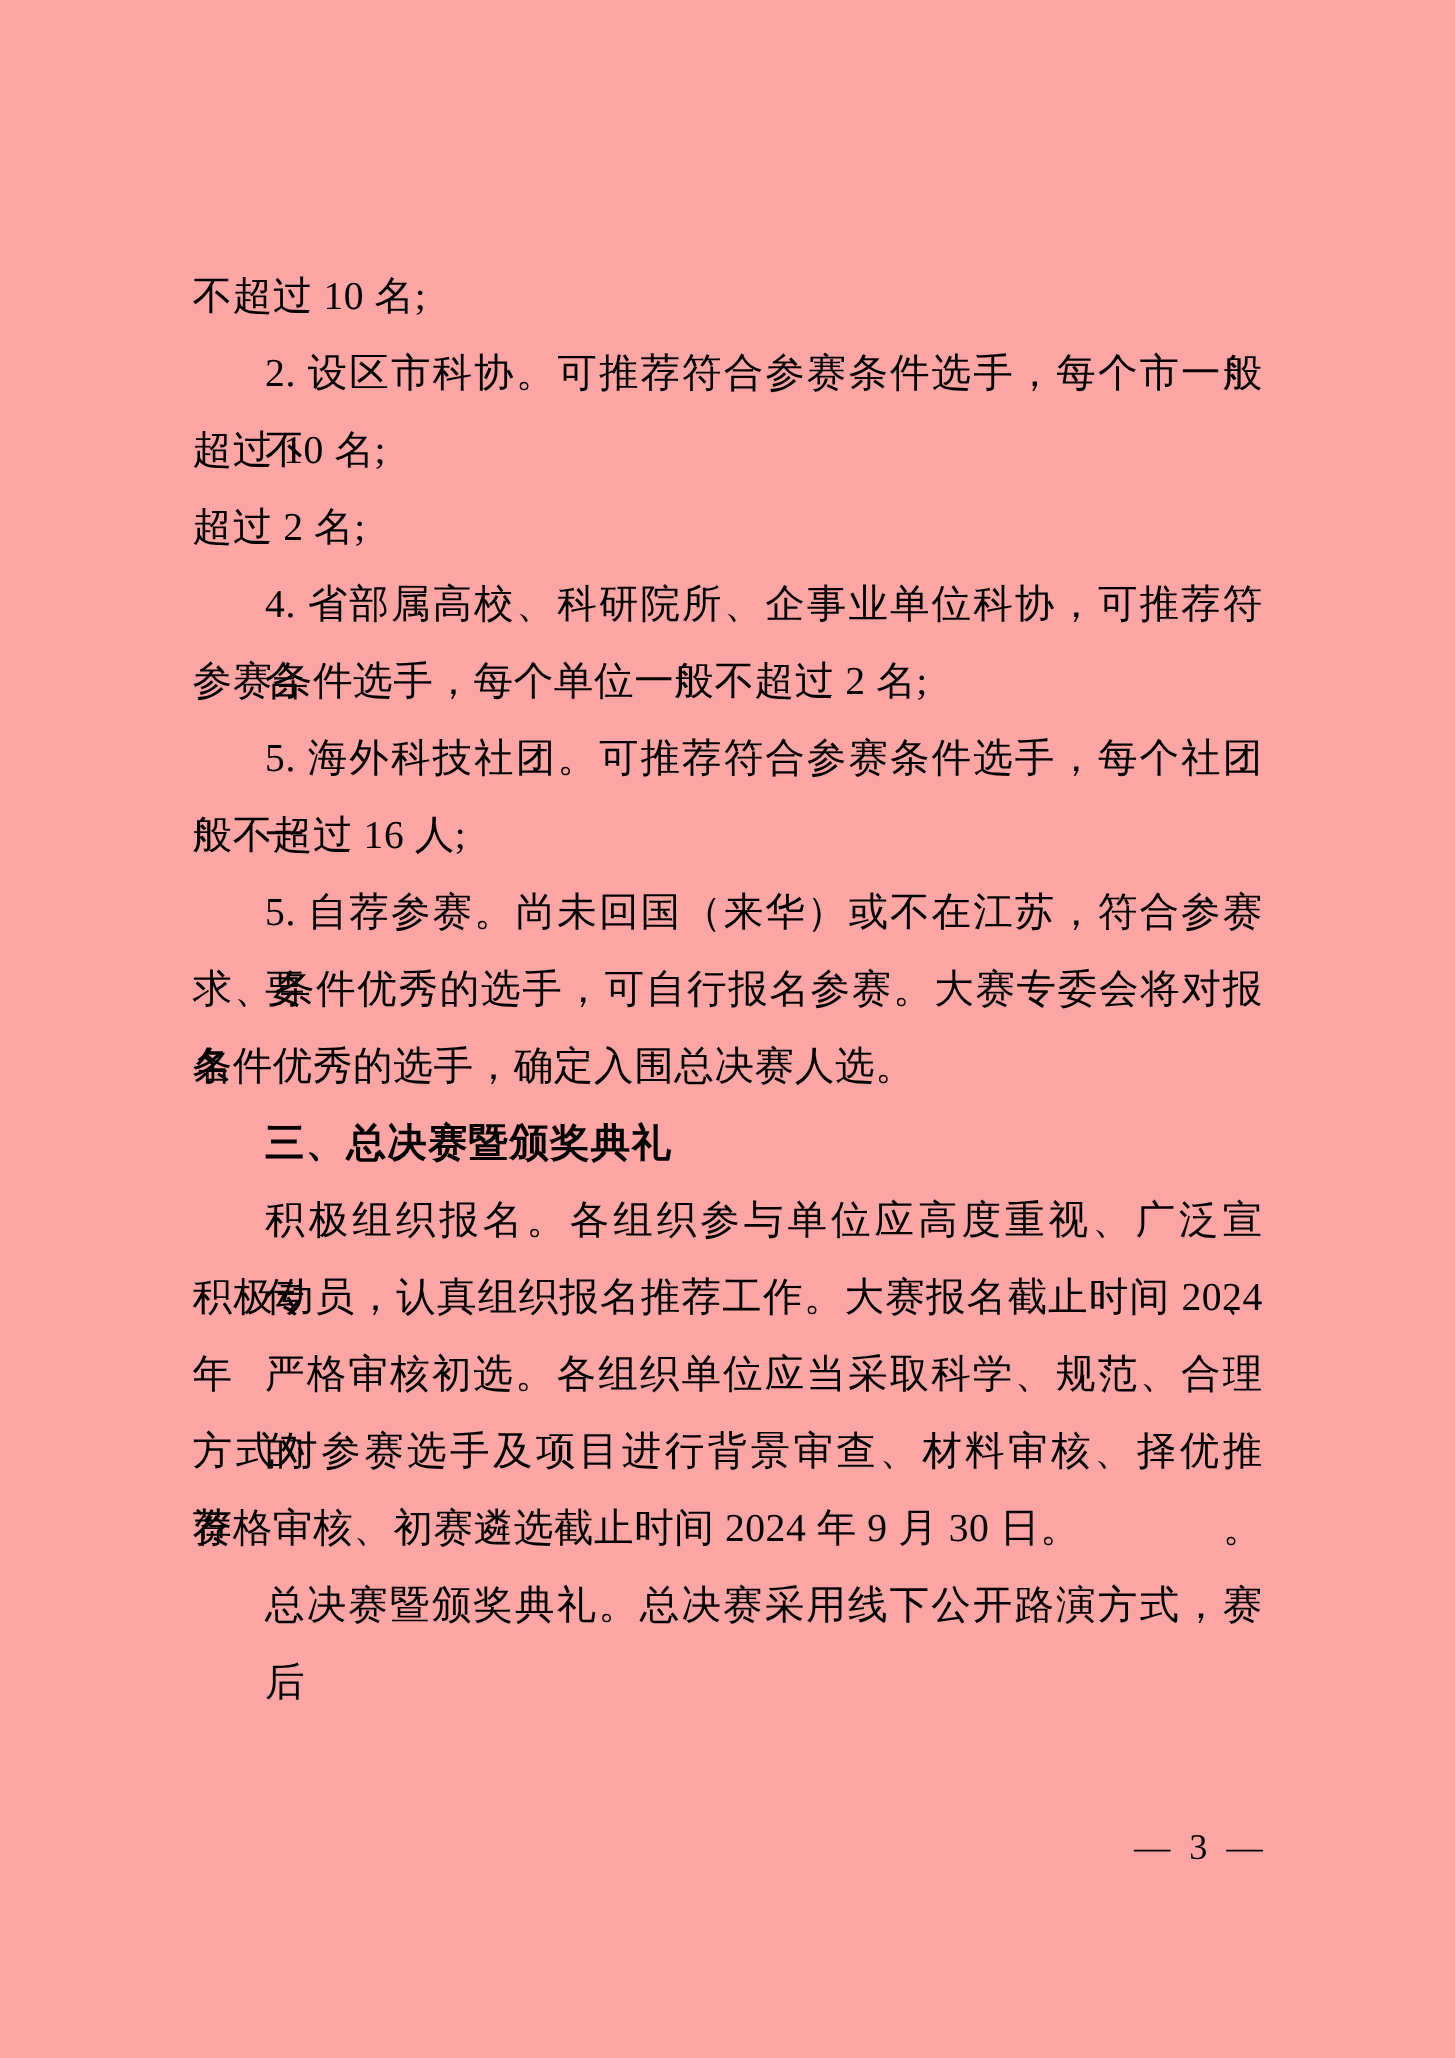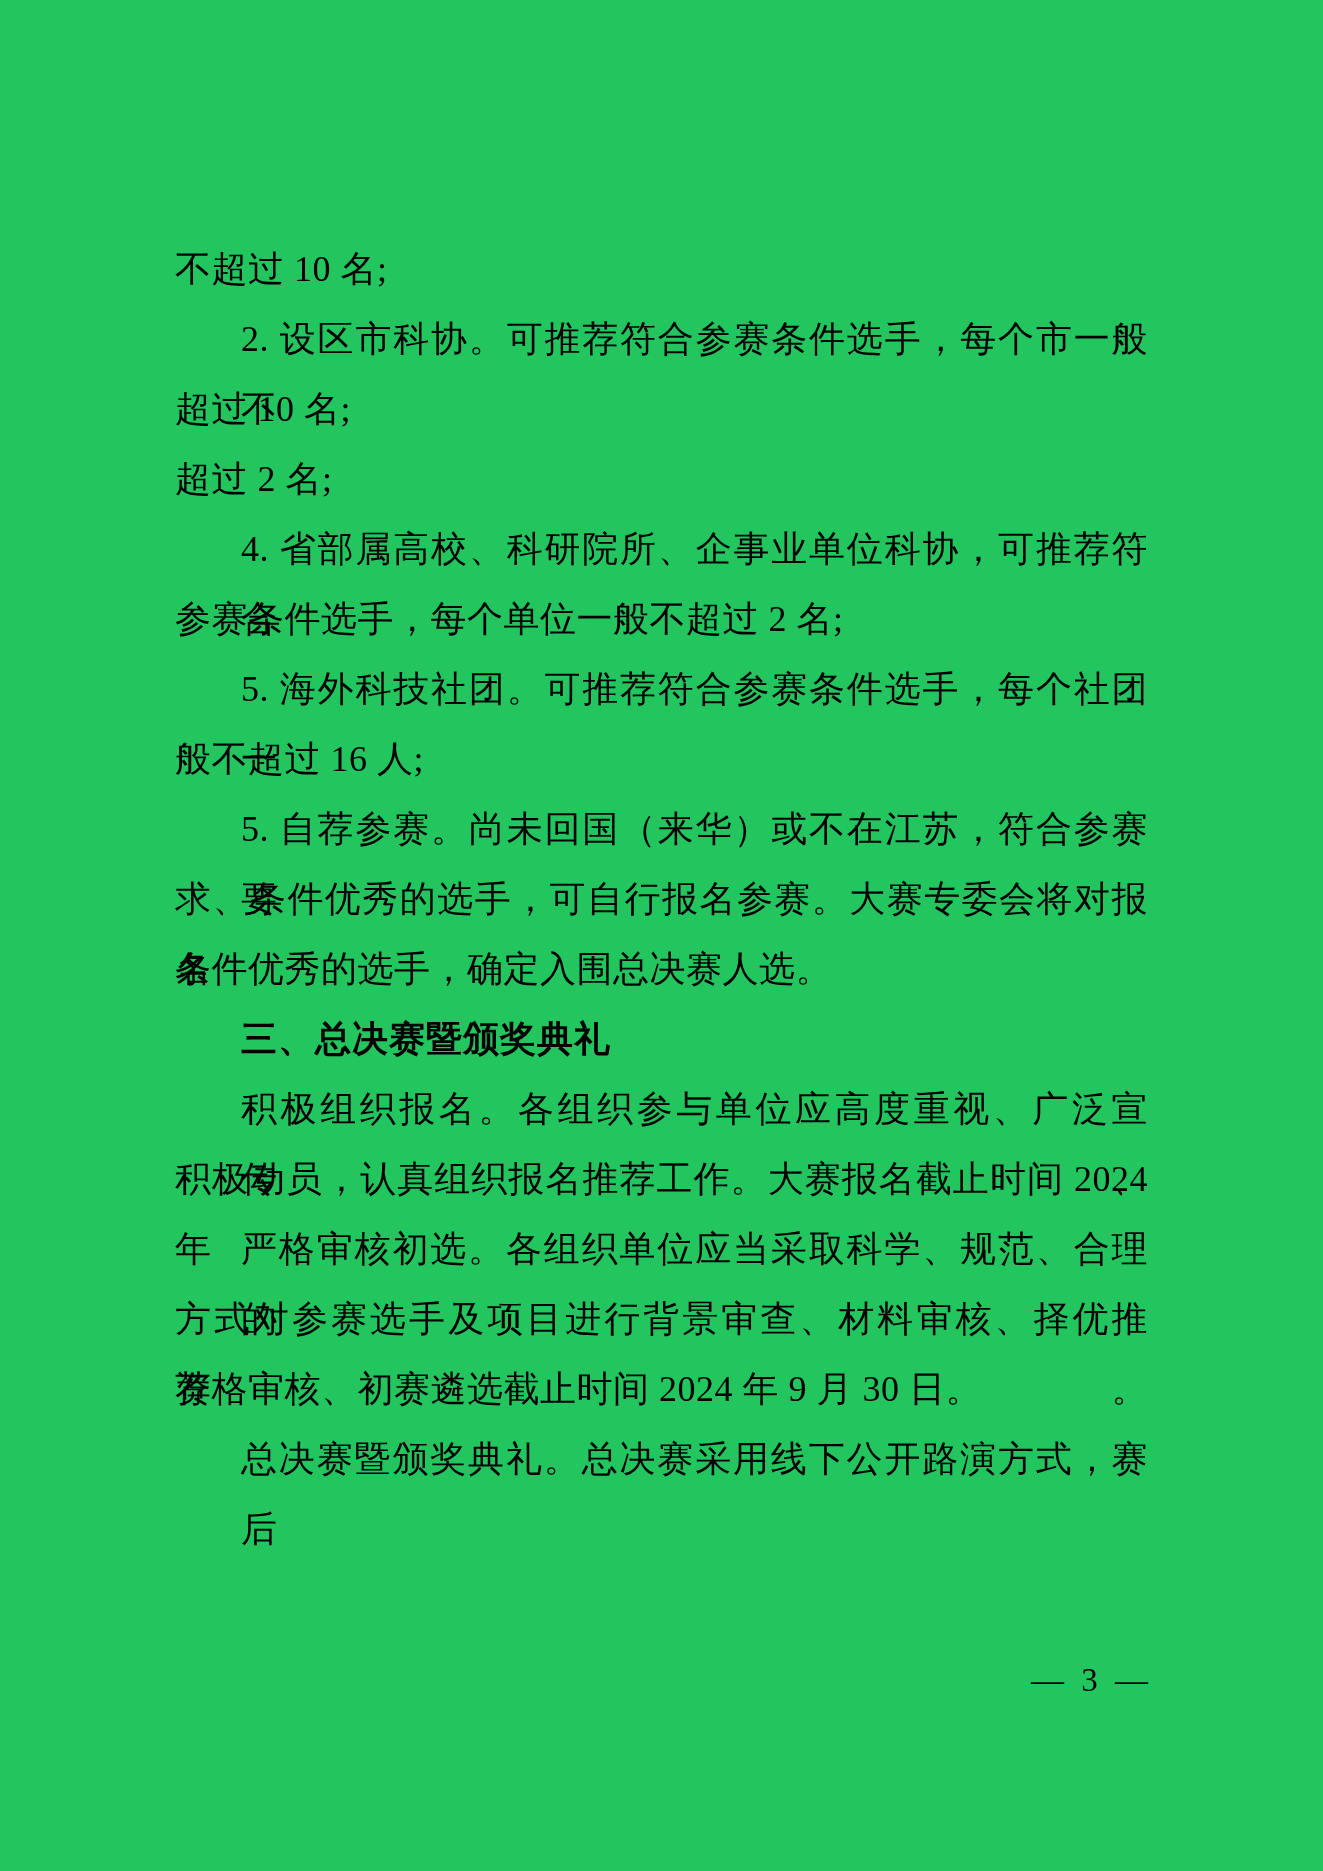--- a/index.html
+++ b/index.html
@@ -8,21 +8,21 @@
     width: 1323px;
     height: 1871px;
     background: #ffffff;
     overflow: hidden;
   }
 
   .page {
     position: relative;
     width: 1323px;
     height: 1871px;
-    background: #22c55e;
+    background: #fca5a5;
     color: #000000;
     font-family: "Liberation Serif", "DejaVu Serif", serif;
   }
 
   .text-block {
     position: absolute;
     top: 234px;
     left: 175px;
     width: 973px;
   }

